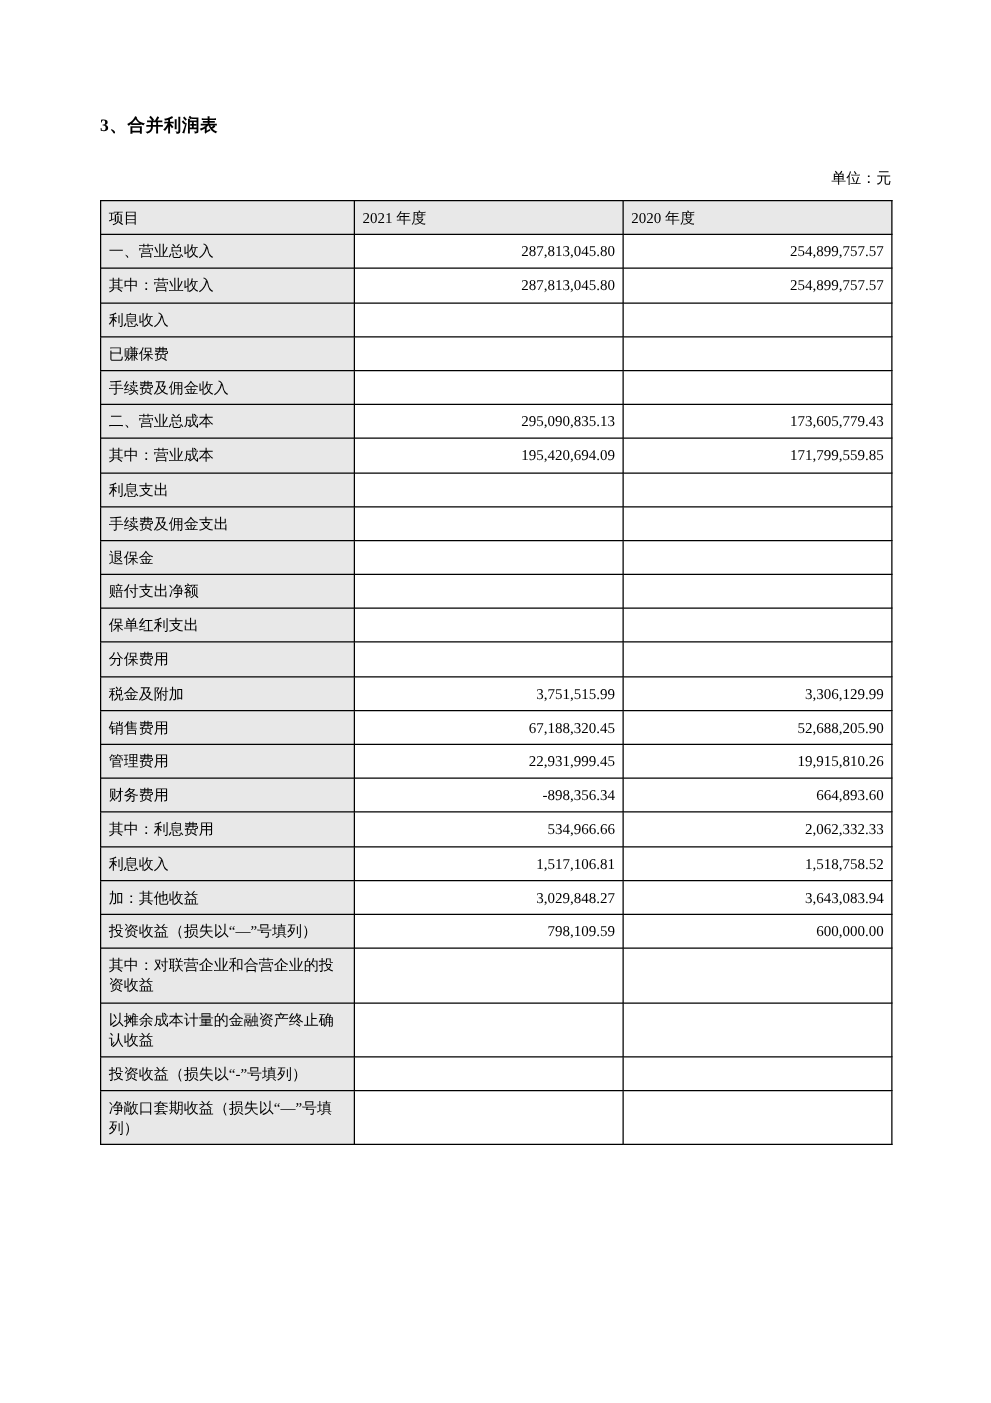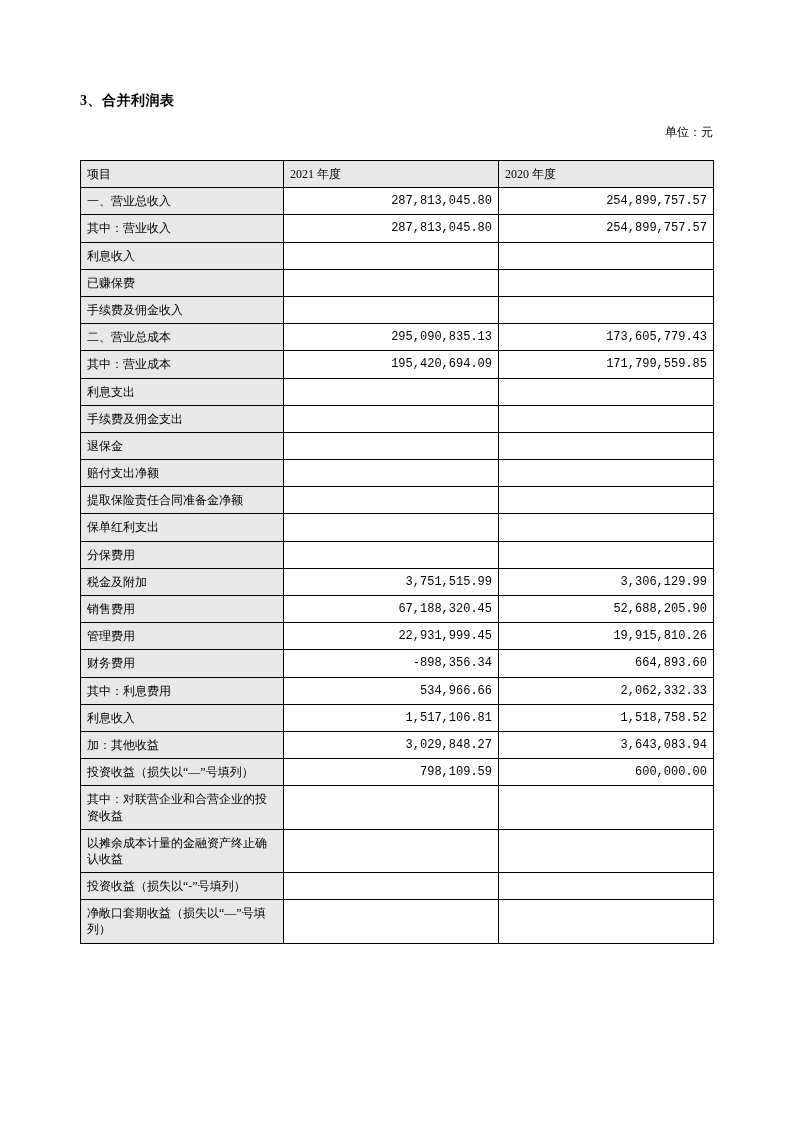--- a/index.html
+++ b/index.html
@@ -27,21 +27,21 @@
     position: absolute;
     left: 80px;
     top: 92px;
     font-size: 14px;
     font-weight: bold;
     letter-spacing: 0.5px;
   }
   .unit-line {
     position: absolute;
     right: 80px;
-    top: 124px;
+    top: 134px;
     font-size: 12px;
     margin-left: 32px;
   }
   table.fin {
     position: absolute;
     left: 80px;
     top: 160px;
     width: 633px;
     border-collapse: collapse;
     table-layout: fixed;
@@ -62,21 +62,21 @@
     text-align: left;
     background: #e8e8e8;
   }
   td.item {
     background: #e8e8e8;
     text-align: left;
   }
   td.num {
     text-align: right;
     background: #ffffff;
-    font-family: Liberation Mono, monospace;
+    font-family: Liberation Serif, serif;
   }
   
   .lv0 { padding-left: 8px; }
   .lv1 { padding-left: 30px; }
   .lv2 { padding-left: 52px; }
   .lv3 { padding-left: 74px; }
   .lv4 { padding-left: 96px; }
   .wrapcell { white-space: normal; }
 </style>
 </head>
@@ -151,25 +151,20 @@
           <td class="item wrapcell lv2">退保金</td>
           <td class="num"></td>
           <td class="num"></td>
         </tr>
         <tr>
           <td class="item wrapcell lv2">赔付支出净额</td>
           <td class="num"></td>
           <td class="num"></td>
         </tr>
         <tr>
-          <td class="item wrapcell lv2">提取保险责任合同准备金净额</td>
-          <td class="num"></td>
-          <td class="num"></td>
-        </tr>
-        <tr>
           <td class="item wrapcell lv2">保单红利支出</td>
           <td class="num"></td>
           <td class="num"></td>
         </tr>
         <tr>
           <td class="item wrapcell lv2">分保费用</td>
           <td class="num"></td>
           <td class="num"></td>
         </tr>
         <tr>

